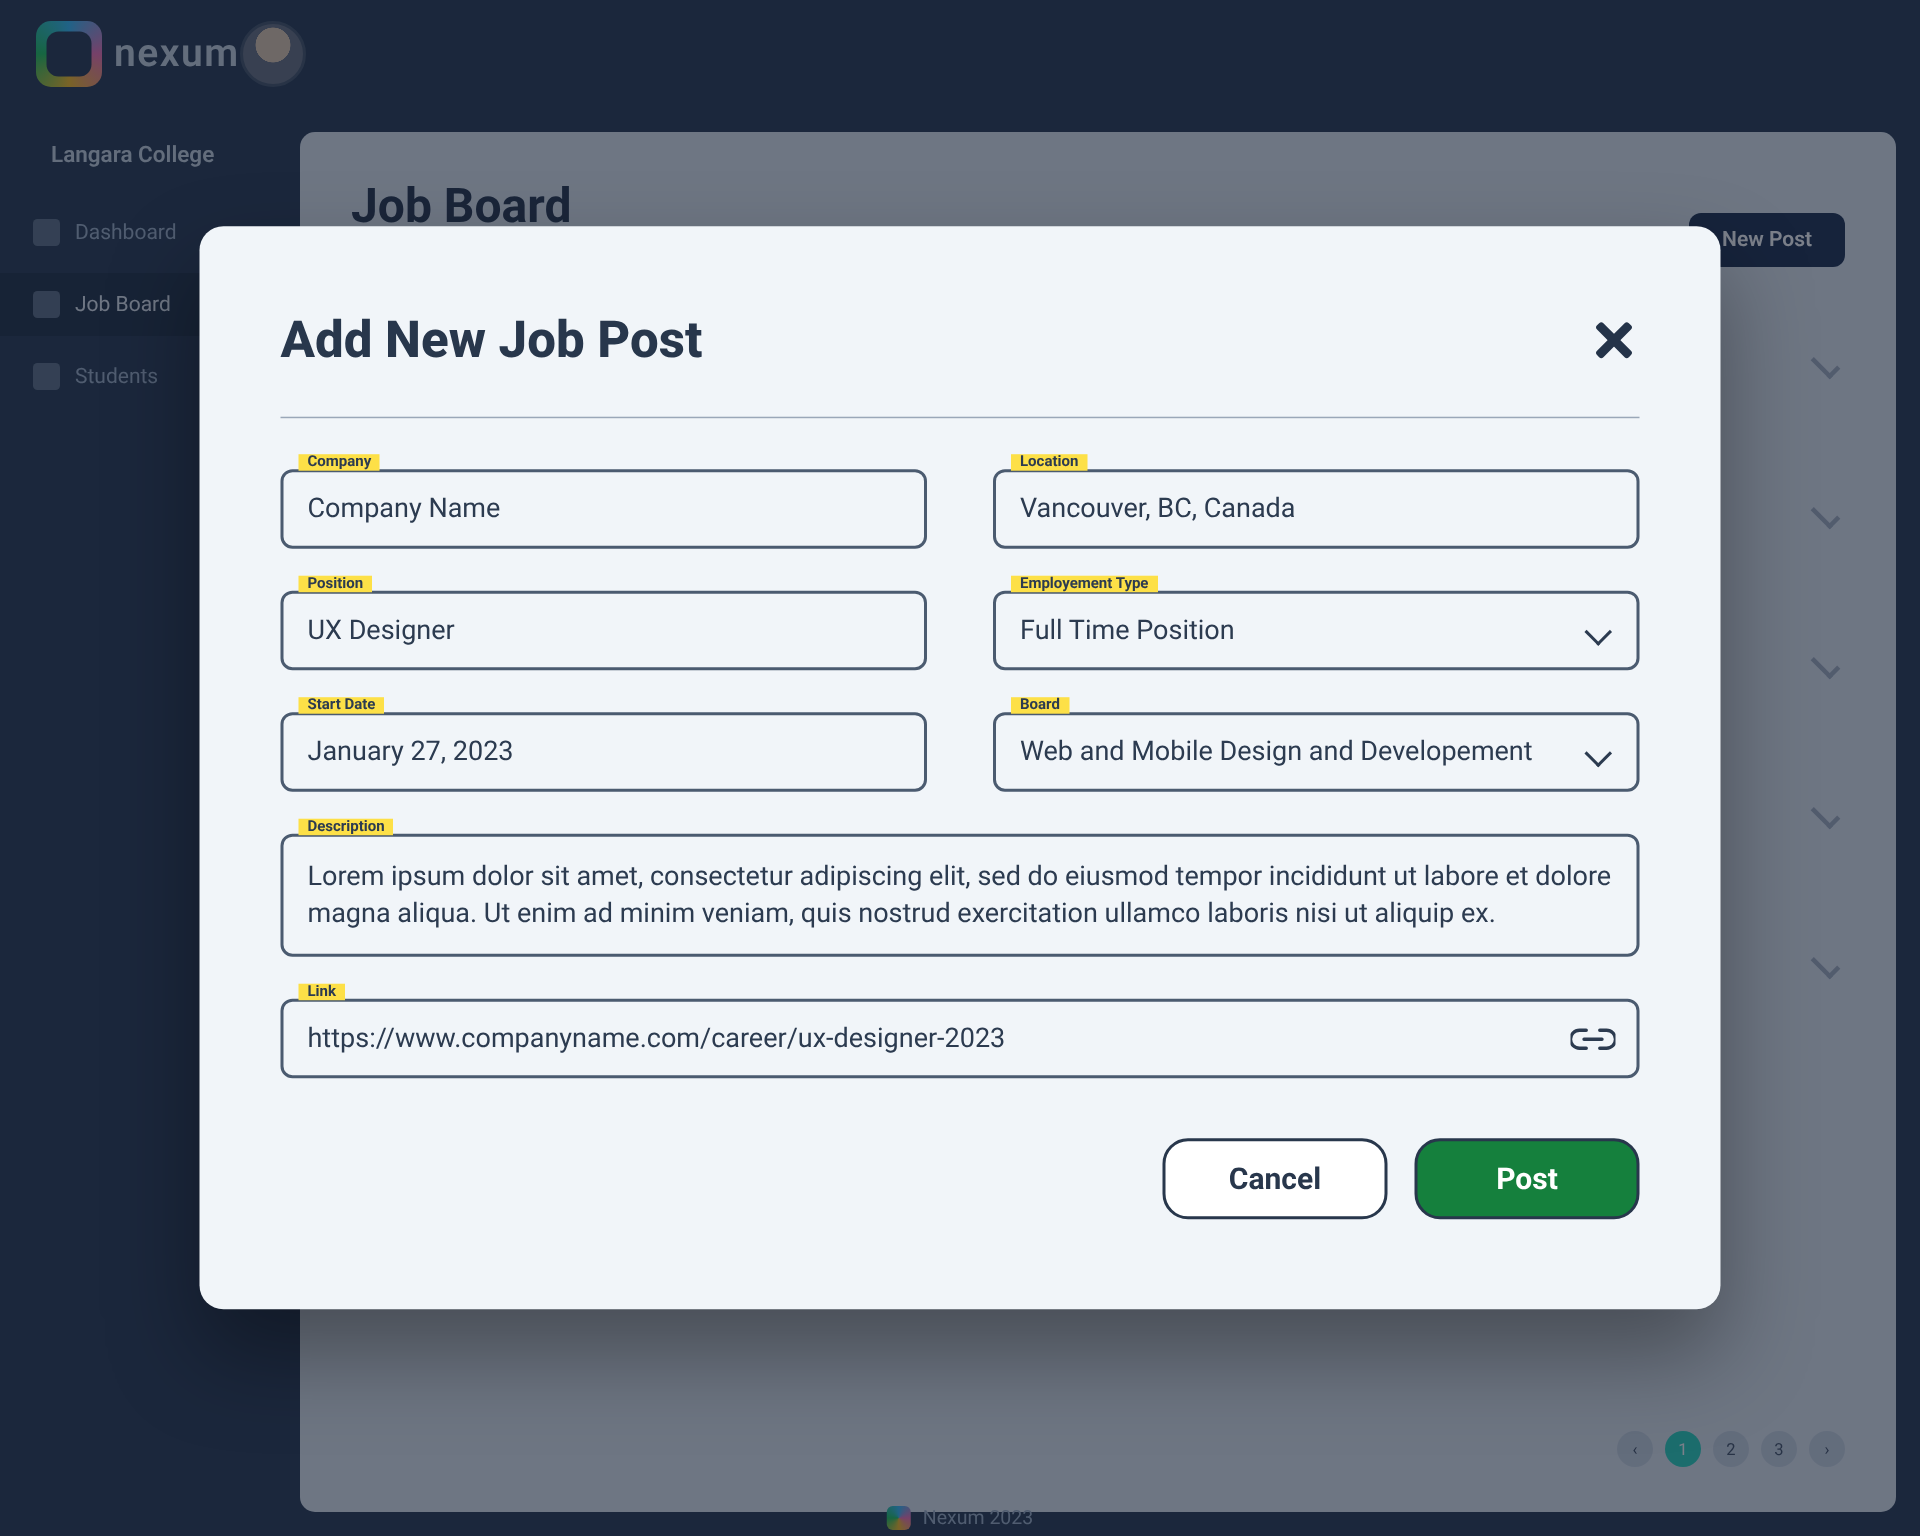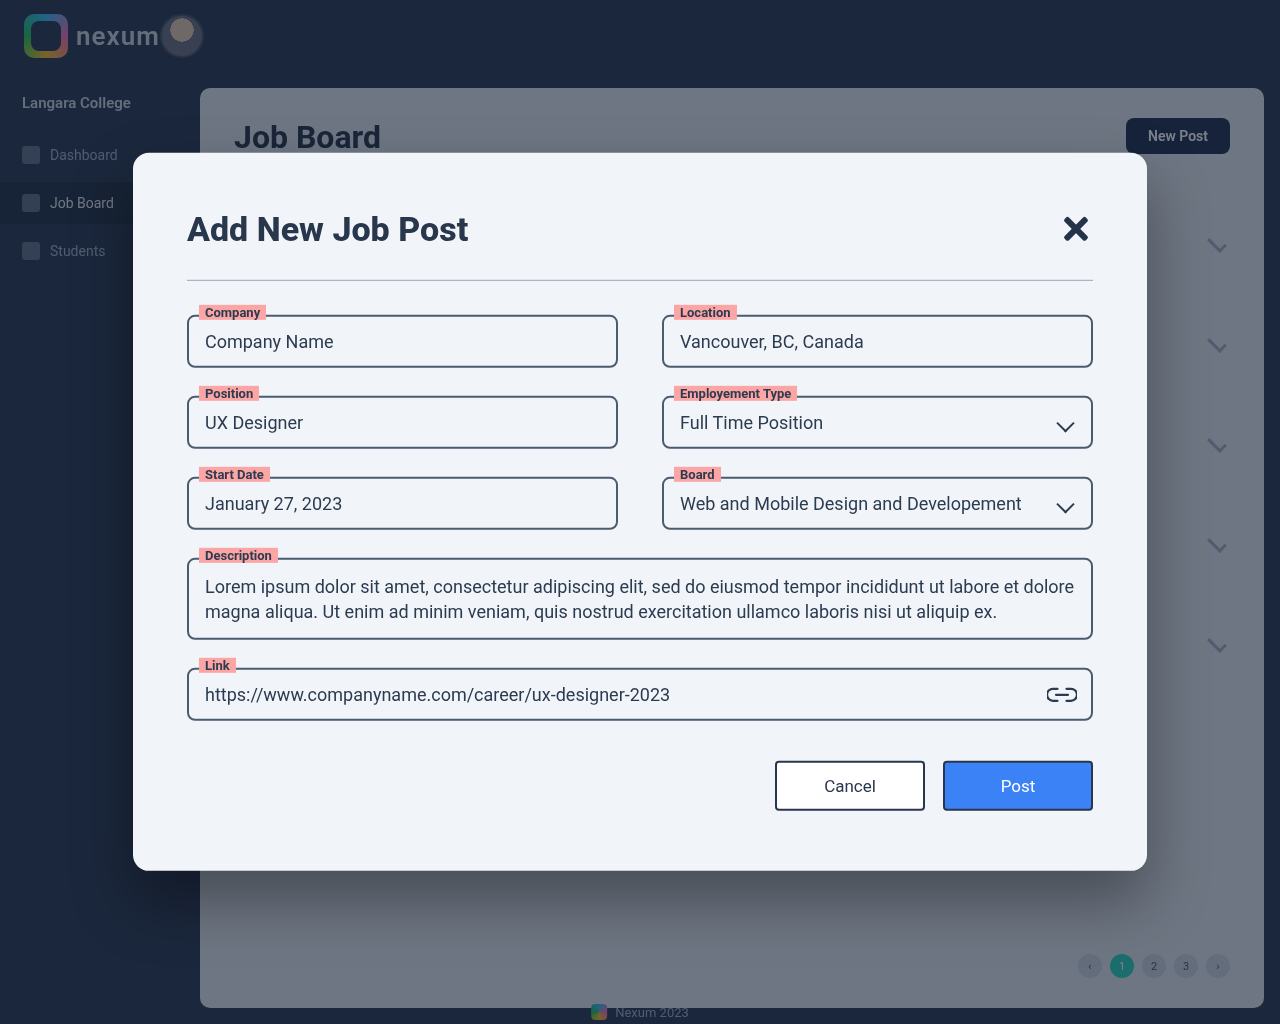--- a/index.html
+++ b/index.html
@@ -29,32 +29,32 @@
     width: 44px; height: 44px; border-radius: 50%;
     background: radial-gradient(circle at 50% 35%, #e2c9b0 0 35%, #6b7280 36% 100%);
     border: 2px solid #475569;
   }
 
   .app-body { position: absolute; top:72px; left:0; right:0; bottom:0; display:flex; }
   .sidebar {
     width: 200px; background: #2a3b52; padding: 16px 0; color: #9fb0c5; font-size: 14px;
     display: flex; flex-direction: column; gap: 6px;
   }
-  .sidebar-title { padding: 6px 22px 16px; font-weight: 600; color:#cbd5e1; font-size:15px;}
+  .sidebar-title { padding: 6px 22px 16px; font-weight: 600; color:#cbd5e1; font-size:15px;margin-left:12px;}
   .sidebar-item { padding: 12px 22px; display:flex; align-items:center; gap:10px; cursor:pointer; }
   .sidebar-item.active { background: #233246; color: #e2e8f0; }
   .sidebar-icon { width:18px; height:18px; background:#7c8aa0; border-radius:3px; opacity:.7; }
 
   .page {
     flex:1; background: #e2e8f0; margin: 16px 16px 16px 0; border-radius: 10px;
     padding: 30px 34px; position: relative; overflow: hidden;
   }
   .page-title-bg { font-size: 32px; font-weight: 700; color:#28374c; }
   .job-btn-bg {
-    position:absolute; top: 30px; right: 34px;
+    position:absolute; top: 54px; right: 34px;
     background:#1f3251; color:#fff; padding:10px 22px; border-radius:8px; font-weight:600; font-size:14px;
   }
   .chev-stack { position:absolute; right:38px; top:150px; display:flex; flex-direction:column; gap:90px; }
   .chev-stack .chev { width:18px; height:10px; border-right:3px solid #7c8aa0; border-bottom:3px solid #7c8aa0; transform: rotate(45deg); opacity:.6; }
   .pagination-bg {
     position:absolute; bottom:30px; right:34px; display:flex; gap:8px; align-items:center;
   }
   .pagination-bg .pg {
     width:24px; height:24px; border-radius:50%; background:#cbd5e1; display:flex; align-items:center; justify-content:center; font-size:11px; color:#475569;
   }
@@ -96,46 +96,46 @@
     display:grid; grid-template-columns: 1fr 1fr; gap: 28px 44px;
   }
   .form-field { position:relative; }
   .form-field.full { grid-column: 1 / -1; }
   .field-box {
     width:100%; border:2px solid #4b5b70; border-radius:8px; background:transparent;
     padding: 14px 16px; font-size: 18px; color:#2c3b50; font-family:inherit;
   }
   .field-box.textarea { min-height: 76px; line-height:1.4; }
   .field-label {
-    position:absolute; top:-10px; left:12px; background:#fca5a5; padding:0 6px;
-    font-size:13px; font-weight:700; color:#2c3b50;
+    position:absolute; top:-10px; left:12px; background:#fde047; padding:0 6px;
+    font-size:10px; font-weight:700; color:#2c3b50;
   }
   .select-chevron {
     position:absolute; right:18px; top:50%; transform:translateY(-50%);
     width:16px; height:16px; pointer-events:none;
   }
   .select-chevron::before {
     content:""; position:absolute; left:0; top:2px; width:11px; height:11px;
     border-right:2.5px solid #2c3b50; border-bottom:2.5px solid #2c3b50;
     transform: rotate(45deg);
   }
   .link-icon {
     position:absolute; right:16px; top:50%; transform:translateY(-50%);
     width:30px; height:22px; pointer-events:none;
   }
 
   .modal-actions {
     display:flex; justify-content:flex-end; gap:18px; margin-top:40px;
   }
   .btn {
-    min-width:150px; padding:13px 30px; border-radius:4px; font-size:17px; font-weight:400;
+    min-width:150px; padding:13px 30px; border-radius:17px; font-size:20px; font-weight:700;
     cursor:pointer; text-align:center; border:2px solid #28374c;
   }
   .btn.secondary { background:#ffffff; color:#28374c; }
-  .btn.primary { background:#3b82f6; color:#ffffff; }
+  .btn.primary { background:#15803d; color:#ffffff; }
 
   input.field-box, textarea.field-box { outline:none; }
 </style>
 </head>
 <body>
 
 <div class="app-bg">
   <div class="topbar">
     <div class="logo">
       <div class="logo-mark"></div>

